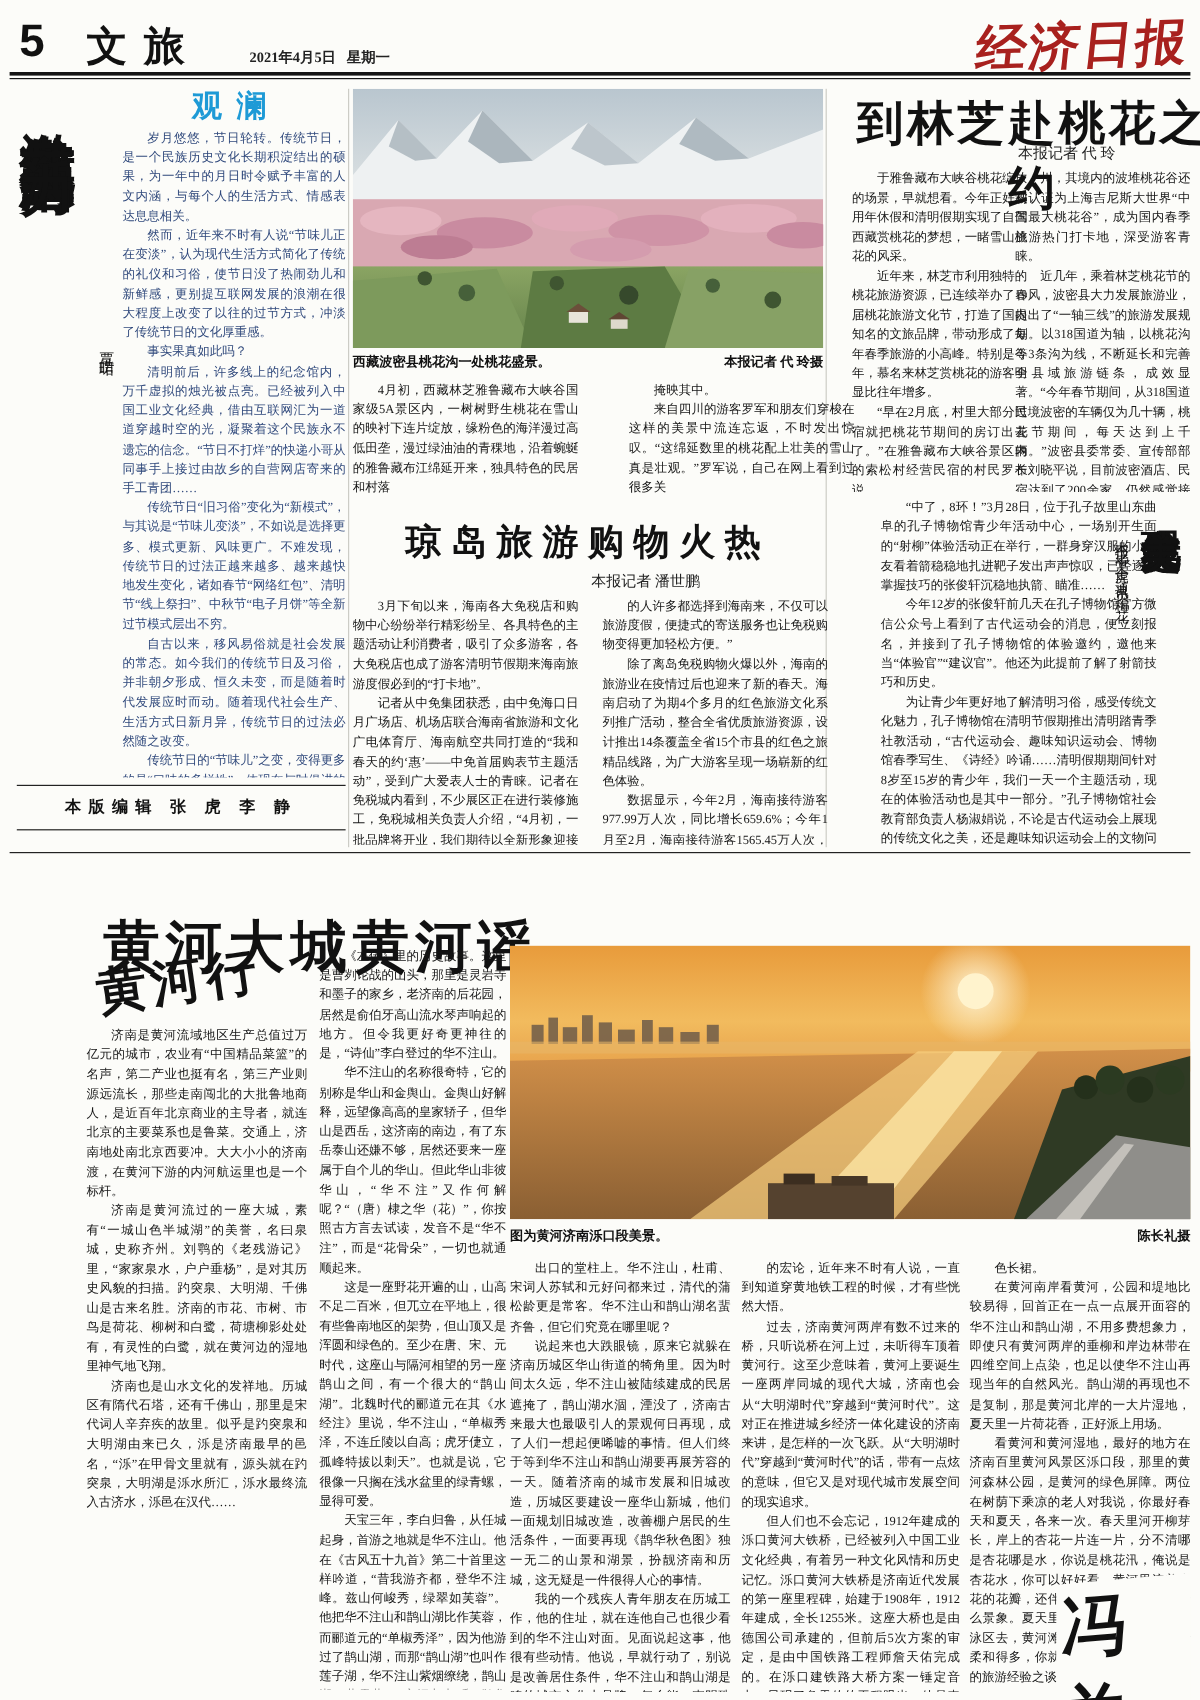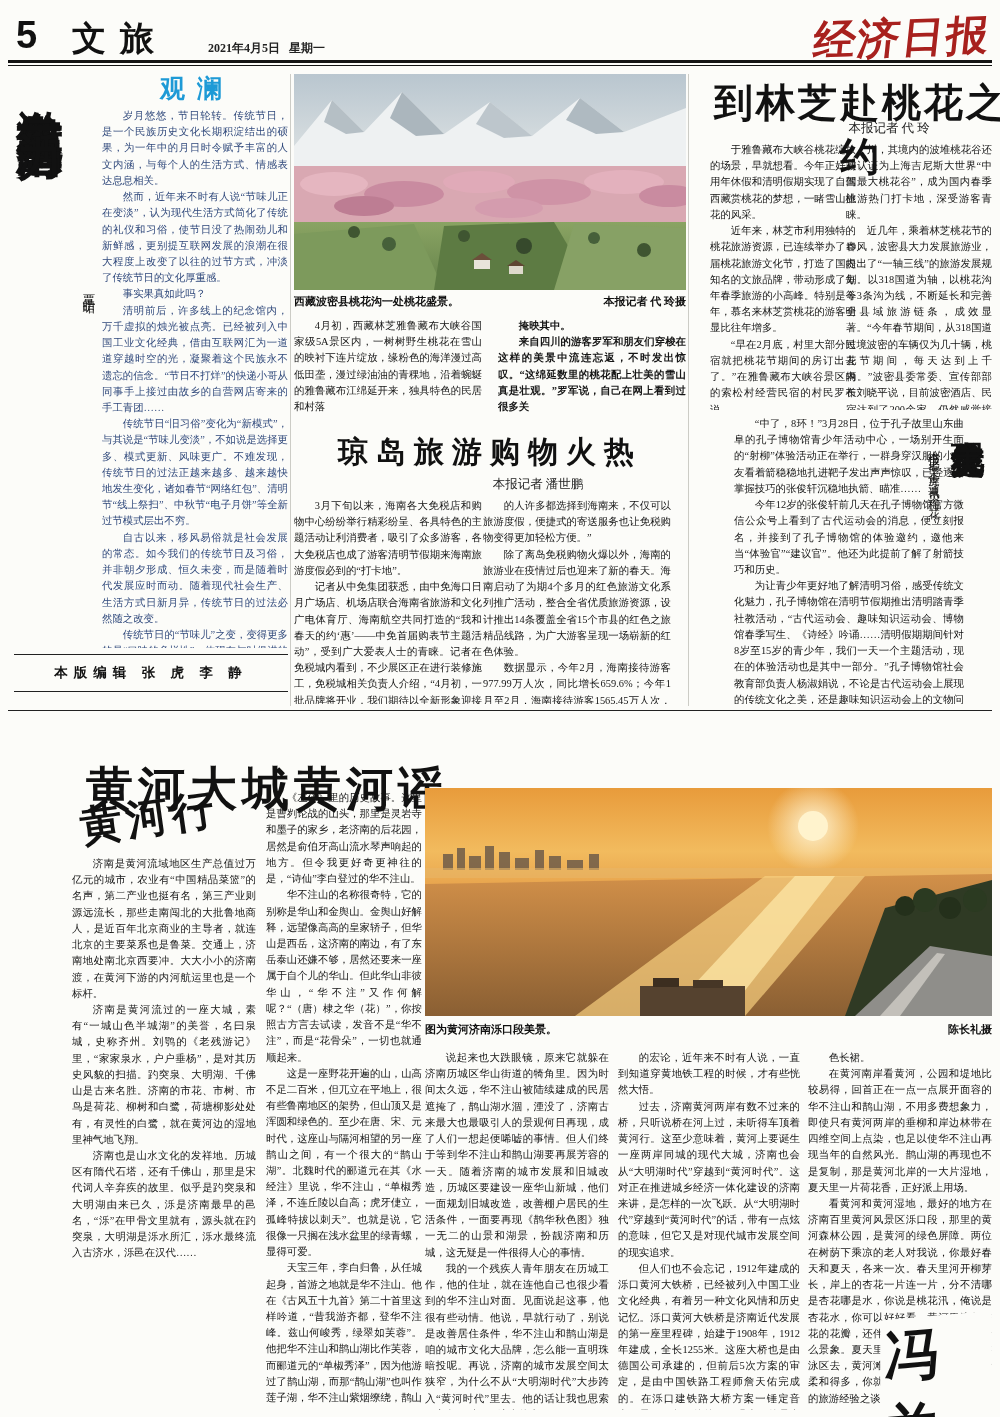--- a/index.html
+++ b/index.html
@@ -117,21 +117,21 @@
         <polygon points="213,192 222,186 231,192" fill="#5f4633"></polygon>
     </svg>
   </div>
   <div class="caption-row" style="left:294px;top:294px;width:392px;">
     <span class="credit">本报记者 代 玲摄</span>
     <span>西藏波密县桃花沟一处桃花盛景。</span>
   </div>
   <div class="col" style="left:294px;top:318px;width:188px;height:112px;">
       <p class="para">4月初，西藏林芝雅鲁藏布大峡谷国家级5A景区内，一树树野生桃花在雪山的映衬下连片绽放，缘粉色的海洋漫过高低田垄，漫过绿油油的青稞地，沿着蜿蜒的雅鲁藏布江绵延开来，独具特色的民居和村落</p>
     </div>
-  <div class="col" style="left:498px;top:318px;width:188px;height:112px;font-weight:bold;">
+  <div class="col" style="left:524px;top:318px;width:188px;height:112px;">
       <p class="para">掩映其中。</p>
       <p class="para">来自四川的游客罗军和朋友们穿梭在这样的美景中流连忘返，不时发出惊叹。“这绵延数里的桃花配上壮美的雪山真是壮观。”罗军说，自己在网上看到过很多关</p>
     </div>
 
   <div class="abs" style="left:690px;top:74px;width:302px;height:340px;">
     <div class="abs hd h-taohua" style="left:0;top:2px;width:302px;">到林芝赴桃花之约</div>
     <div class="abs byline" style="left:0;top:46px;width:302px;">本报记者 代 玲</div>
     <div class="col" style="left:0;top:68px;width:146px;height:268px;padding-left:20px;">
         <p class="para">于雅鲁藏布大峡谷桃花绽放的场景，早就想看。今年正好利用年休假和清明假期实现了自驾西藏赏桃花的梦想，一睹雪山桃花的风采。</p>
         <p class="para">近年来，林芝市利用独特的桃花旅游资源，已连续举办了19届桃花旅游文化节，打造了国内知名的文旅品牌，带动形成了每年春季旅游的小高峰。特别是今年，慕名来林芝赏桃花的游客明显比往年增多。</p>
@@ -143,21 +143,21 @@
       </div>
   </div>
 
   <div class="abs" style="left:294px;top:432px;width:392px;height:274px;">
     <div class="abs hd h-qiongdao" style="left:0;top:0;width:392px;">琼岛旅游购物火热</div>
     <div class="abs byline" style="left:0;top:44px;width:392px;">本报记者 潘世鹏</div>
     <div class="col" style="left:0;top:66px;width:188px;height:206px;">
         <p class="para">3月下旬以来，海南各大免税店和购物中心纷纷举行精彩纷呈、各具特色的主题活动让利消费者，吸引了众多游客，各大免税店也成了游客清明节假期来海南旅游度假必到的“打卡地”。</p>
         <p class="para">记者从中免集团获悉，由中免海口日月广场店、机场店联合海南省旅游和文化广电体育厅、海南航空共同打造的“我和春天的约‘惠’——中免首届购表节主题活动”，受到广大爱表人士的青睐。记者在免税城内看到，不少展区正在进行装修施工，免税城相关负责人介绍，“4月初，一批品牌将开业，我们期待以全新形象迎接顾客，为顾客提供更佳的购物环境”。</p>
       </div>
-    <div class="col" style="left:189px;top:66px;width:188px;height:206px;">
+    <div class="col" style="left:208px;top:66px;width:188px;height:206px;">
         <p class="para">的人许多都选择到海南来，不仅可以旅游度假，便捷式的寄送服务也让免税购物变得更加轻松方便。”</p>
         <p class="para">除了离岛免税购物火爆以外，海南的旅游业在疫情过后也迎来了新的春天。海南启动了为期4个多月的红色旅游文化系列推广活动，整合全省优质旅游资源，设计推出14条覆盖全省15个市县的红色之旅精品线路，为广大游客呈现一场崭新的红色体验。</p>
         <p class="para">数据显示，今年2月，海南接待游客977.99万人次，同比增长659.6%；今年1月至2月，海南接待游客1565.45万人次，同比增长147.7%；海口海关1月至2月共监管销售离岛免税购物件数1055万件，购物实际人次103万人次，购物金额83.24亿元，同比分别增长284.6%、114.8%和319.7%，海南旅游人次和离岛免税购物金额再创新高。</p>
       </div>
   </div>
 
   <div class="abs" style="left:690px;top:414px;width:302px;height:292px;">
     <div class="col" style="left:16px;top:2px;width:230px;height:288px;padding-left:28px;">
         <p class="para">“中了，8环！”3月28日，位于孔子故里山东曲阜的孔子博物馆青少年活动中心，一场别开生面的“射柳”体验活动正在举行，一群身穿汉服的小朋友看着箭稳稳地扎进靶子发出声声惊叹，已经逐渐掌握技巧的张俊轩沉稳地执箭、瞄准……</p>
         <p class="para">今年12岁的张俊轩前几天在孔子博物馆官方微信公众号上看到了古代运动会的消息，便立刻报名，并接到了孔子博物馆的体验邀约，邀他来当“体验官”“建议官”。他还为此提前了解了射箭技巧和历史。</p>
@@ -231,20 +231,21 @@
         <circle cx="525" cy="120" r="11" fill="#24301b"></circle>
           <circle cx="550" cy="112" r="12" fill="#2b3a21"></circle>
       </svg>
     </div>
     <div class="caption-row" style="left:411px;top:306px;width:567px;">
       <span class="credit">陈长礼摄</span>
       <span>图为黄河济南泺口段美景。</span>
     </div>
 
     <div class="col" style="left:411px;top:334px;width:184px;height:360px;">
+        <p class="para">出口的堂柱上。华不注山，杜甫、宋词人苏轼和元好问都来过，清代的蒲松龄更是常客。华不注山和鹊山湖名蜚齐鲁，但它们究竟在哪里呢？</p>
         <p class="para">说起来也大跌眼镜，原来它就躲在济南历城区华山街道的犄角里。因为时间太久远，华不注山被陆续建成的民居遮掩了，鹊山湖水涸，湮没了，济南古来最大也最吸引人的景观何日再现，成了人们一想起便唏嘘的事情。但人们终于等到华不注山和鹊山湖要再展芳容的一天。随着济南的城市发展和旧城改造，历城区要建设一座华山新城，他们一面规划旧城改造，改善棚户居民的生活条件，一面要再现《鹊华秋色图》独一无二的山景和湖景，扮靓济南和历城，这无疑是一件很得人心的事情。</p>
         <p class="para">我的一个残疾人青年朋友在历城工作，他的住址，就在连他自己也很少看到的华不注山对面。见面说起这事，他很有些动情。他说，早就行动了，别说是改善居住条件，华不注山和鹊山湖是咱的城市文化大品牌，怎么能一直明珠暗投呢。再说，济南的城市发展空间太狭窄，为什么不从“大明湖时代”大步跨入“黄河时代”里去。他的话让我也思索了良久。对呀，济南的大……</p>
       </div>
     <div class="col" style="left:604px;top:334px;width:182px;height:360px;">
         <p class="para">的宏论，近年来不时有人说，一直到知道穿黄地铁工程的时候，才有些恍然大悟。</p>
         <p class="para">过去，济南黄河两岸有数不过来的桥，只听说桥在河上过，未听得车顶着黄河行。这至少意味着，黄河上要诞生一座两岸同城的现代大城，济南也会从“大明湖时代”穿越到“黄河时代”。这对正在推进城乡经济一体化建设的济南来讲，是怎样的一次飞跃。从“大明湖时代”穿越到“黄河时代”的话，带有一点炫的意味，但它又是对现代城市发展空间的现实追求。</p>
         <p class="para">但人们也不会忘记，1912年建成的泺口黄河大铁桥，已经被列入中国工业文化经典，有着另一种文化风情和历史记忆。泺口黄河大铁桥是济南近代发展的第一座里程碑，始建于1908年，1912年建成，全长1255米。这座大桥也是由德国公司承建的，但前后5次方案的审定，是由中国铁路工程师詹天佑完成的。在泺口建铁路大桥方案一锤定音中，显现了詹天佑的工程眼光，他是真正学贯中西、具有创造性思维的中国工程师第一人。从设计思路上讲，这座大桥的设计也不让于八达岭的“人”形铁路设计思路，全桥有12孔，每孔间距10米多，桁梁与水面距离10米，……</p>
       </div>
     <div class="col" style="left:794px;top:334px;width:184px;height:360px;">
         <p class="para">色长裙。</p>

